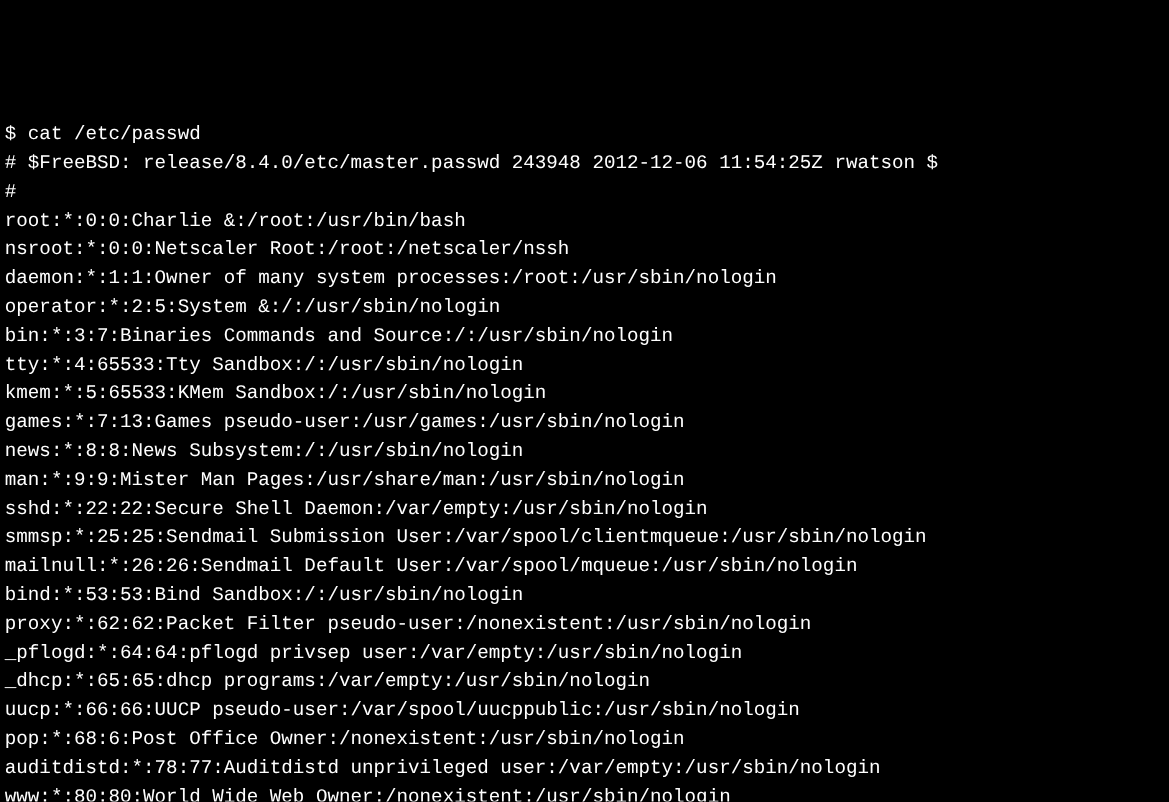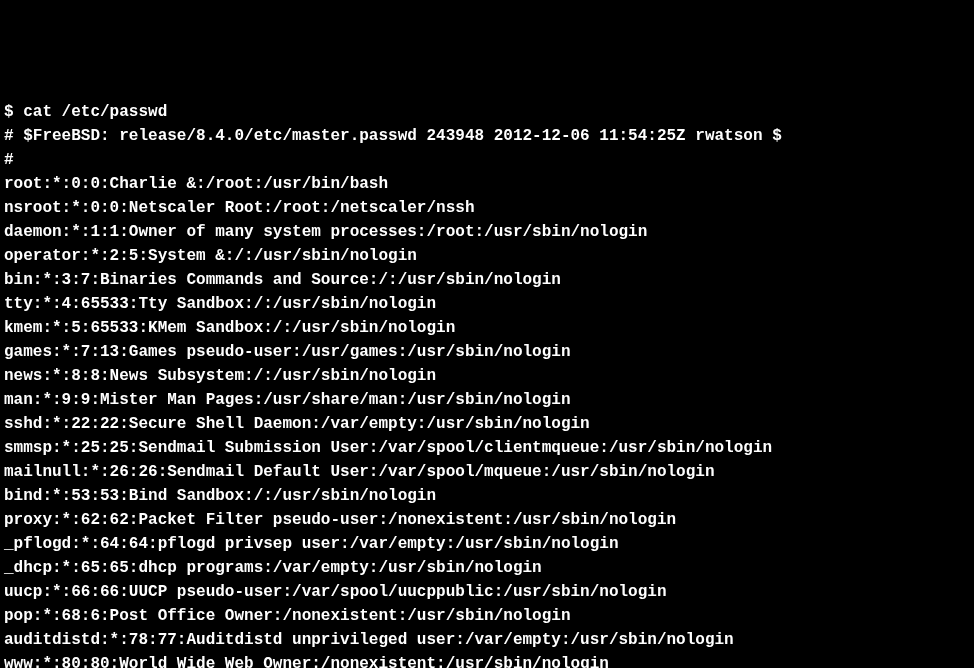--- a/index.html
+++ b/index.html
@@ -14,21 +14,20 @@
       font-size: 16px;
       line-height: 1.5;
       padding: 4px;
       width: 974px;
       height: 668px;
       overflow: hidden;
       white-space: pre;
     }
     .terminal-line {
       display: block;
-      font-weight: bold;
     }
   </style>
 </head>
 <body>
 
 
 
 <div><span class="terminal-line"><span>$ </span><span>cat /etc/passwd</span></span><span class="terminal-line"># $FreeBSD: release/8.4.0/etc/master.passwd 243948 2012-12-06 11:54:25Z rwatson $</span><span class="terminal-line">#</span><span class="terminal-line">root:*:0:0:Charlie &amp;:/root:/usr/bin/bash</span><span class="terminal-line">nsroot:*:0:0:Netscaler Root:/root:/netscaler/nssh</span><span class="terminal-line">daemon:*:1:1:Owner of many system processes:/root:/usr/sbin/nologin</span><span class="terminal-line">operator:*:2:5:System &amp;:/:/usr/sbin/nologin</span><span class="terminal-line">bin:*:3:7:Binaries Commands and Source:/:/usr/sbin/nologin</span><span class="terminal-line">tty:*:4:65533:Tty Sandbox:/:/usr/sbin/nologin</span><span class="terminal-line">kmem:*:5:65533:KMem Sandbox:/:/usr/sbin/nologin</span><span class="terminal-line">games:*:7:13:Games pseudo-user:/usr/games:/usr/sbin/nologin</span><span class="terminal-line">news:*:8:8:News Subsystem:/:/usr/sbin/nologin</span><span class="terminal-line">man:*:9:9:Mister Man Pages:/usr/share/man:/usr/sbin/nologin</span><span class="terminal-line">sshd:*:22:22:Secure Shell Daemon:/var/empty:/usr/sbin/nologin</span><span class="terminal-line">smmsp:*:25:25:Sendmail Submission User:/var/spool/clientmqueue:/usr/sbin/nologin</span><span class="terminal-line">mailnull:*:26:26:Sendmail Default User:/var/spool/mqueue:/usr/sbin/nologin</span><span class="terminal-line">bind:*:53:53:Bind Sandbox:/:/usr/sbin/nologin</span><span class="terminal-line">proxy:*:62:62:Packet Filter pseudo-user:/nonexistent:/usr/sbin/nologin</span><span class="terminal-line">_pflogd:*:64:64:pflogd privsep user:/var/empty:/usr/sbin/nologin</span><span class="terminal-line">_dhcp:*:65:65:dhcp programs:/var/empty:/usr/sbin/nologin</span><span class="terminal-line">uucp:*:66:66:UUCP pseudo-user:/var/spool/uucppublic:/usr/sbin/nologin</span><span class="terminal-line">pop:*:68:6:Post Office Owner:/nonexistent:/usr/sbin/nologin</span><span class="terminal-line">auditdistd:*:78:77:Auditdistd unprivileged user:/var/empty:/usr/sbin/nologin</span><span class="terminal-line">www:*:80:80:World Wide Web Owner:/nonexistent:/usr/sbin/nologin</span></div>
 
 

